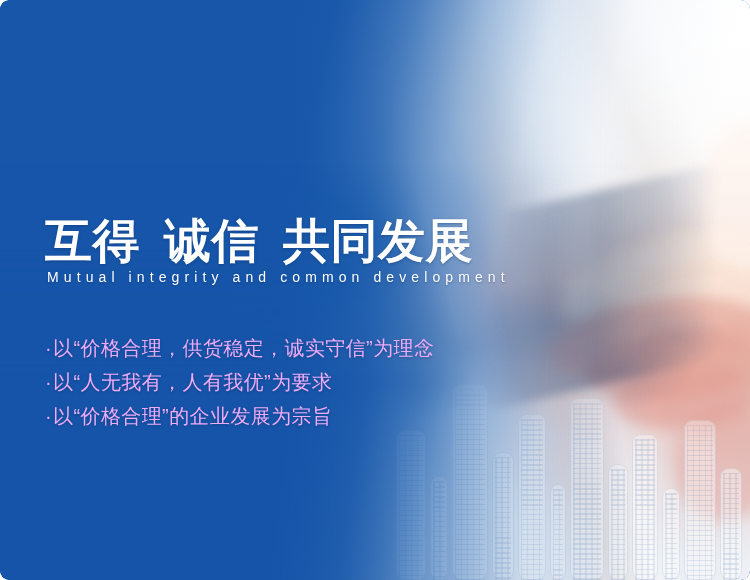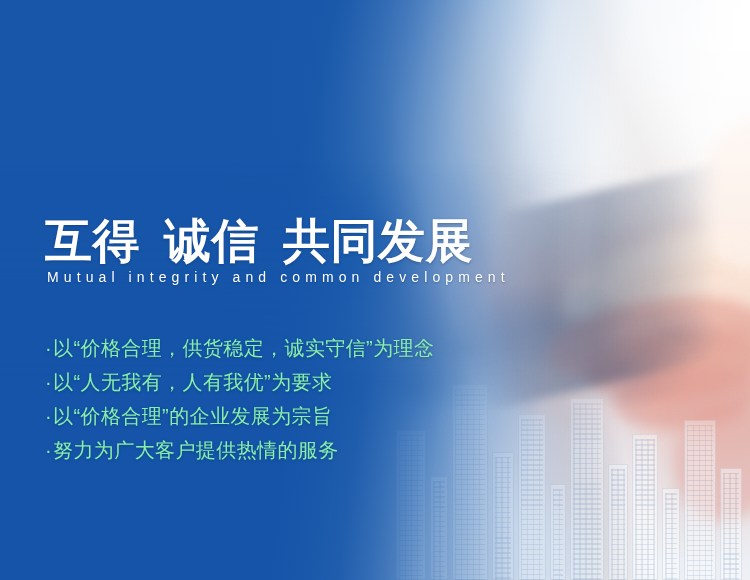--- a/index.html
+++ b/index.html
@@ -1,15 +1,15 @@
 <!DOCTYPE html>
 <html><head>
 <meta charset="utf-8">
 <style>
-  * { margin:0; padding:0; box-sizing:border-box; }
+  * { margin:0; padding:0; box-sizing:border-box;border-radius:9px; }
   html, body {
     width:750px; height:580px;
     font-family:"Liberation Sans", sans-serif;
     background:#ffffff;
     overflow:hidden;
   }
 
   #banner {
     position:relative;
     width:750px; height:580px;
@@ -114,21 +114,21 @@
 
   .subtitle {
     position:absolute; left:2px; top:270px;
     font-size:14px; line-height:1; font-weight:400; color:#ffffff;
     letter-spacing:5.1px; white-space:nowrap;
     text-shadow:0 1px 2px rgba(12,44,92,.35);
   }
 
   .bullets { position:absolute; left:0; top:331px; list-style:none; }
   .bullets li {
-    font-size:20px; line-height:34px; color:#86efac;
+    font-size:20px; line-height:34px; color:#f0abfc;
     white-space:nowrap; letter-spacing:.4px;
     text-shadow:0 1px 3px rgba(12,44,92,.40);
   }
   .bullets li .dot { margin-right:1px; }
 </style>
 </head>
 <body>
 
 <div id="banner">
 
@@ -170,17 +170,16 @@
   <div class="content">
 
     <h1 class="title"><span>互得</span><span class="gap"></span><span>诚信</span><span class="gap"></span><span>共同发展</span></h1>
 
     <div class="subtitle">Mutual integrity and common development</div>
 
     <ul class="bullets">
       <li><span class="dot">·</span><span>以“价格合理，供货稳定，诚实守信”为理念</span></li>
       <li><span class="dot">·</span><span>以“人无我有，人有我优”为要求</span></li>
       <li><span class="dot">·</span><span>以“价格合理”的企业发展为宗旨</span></li>
-      <li><span class="dot">·</span><span>努力为广大客户提供热情的服务</span></li>
     </ul>
 
   </div>
 </div>
 
 </body></html>

